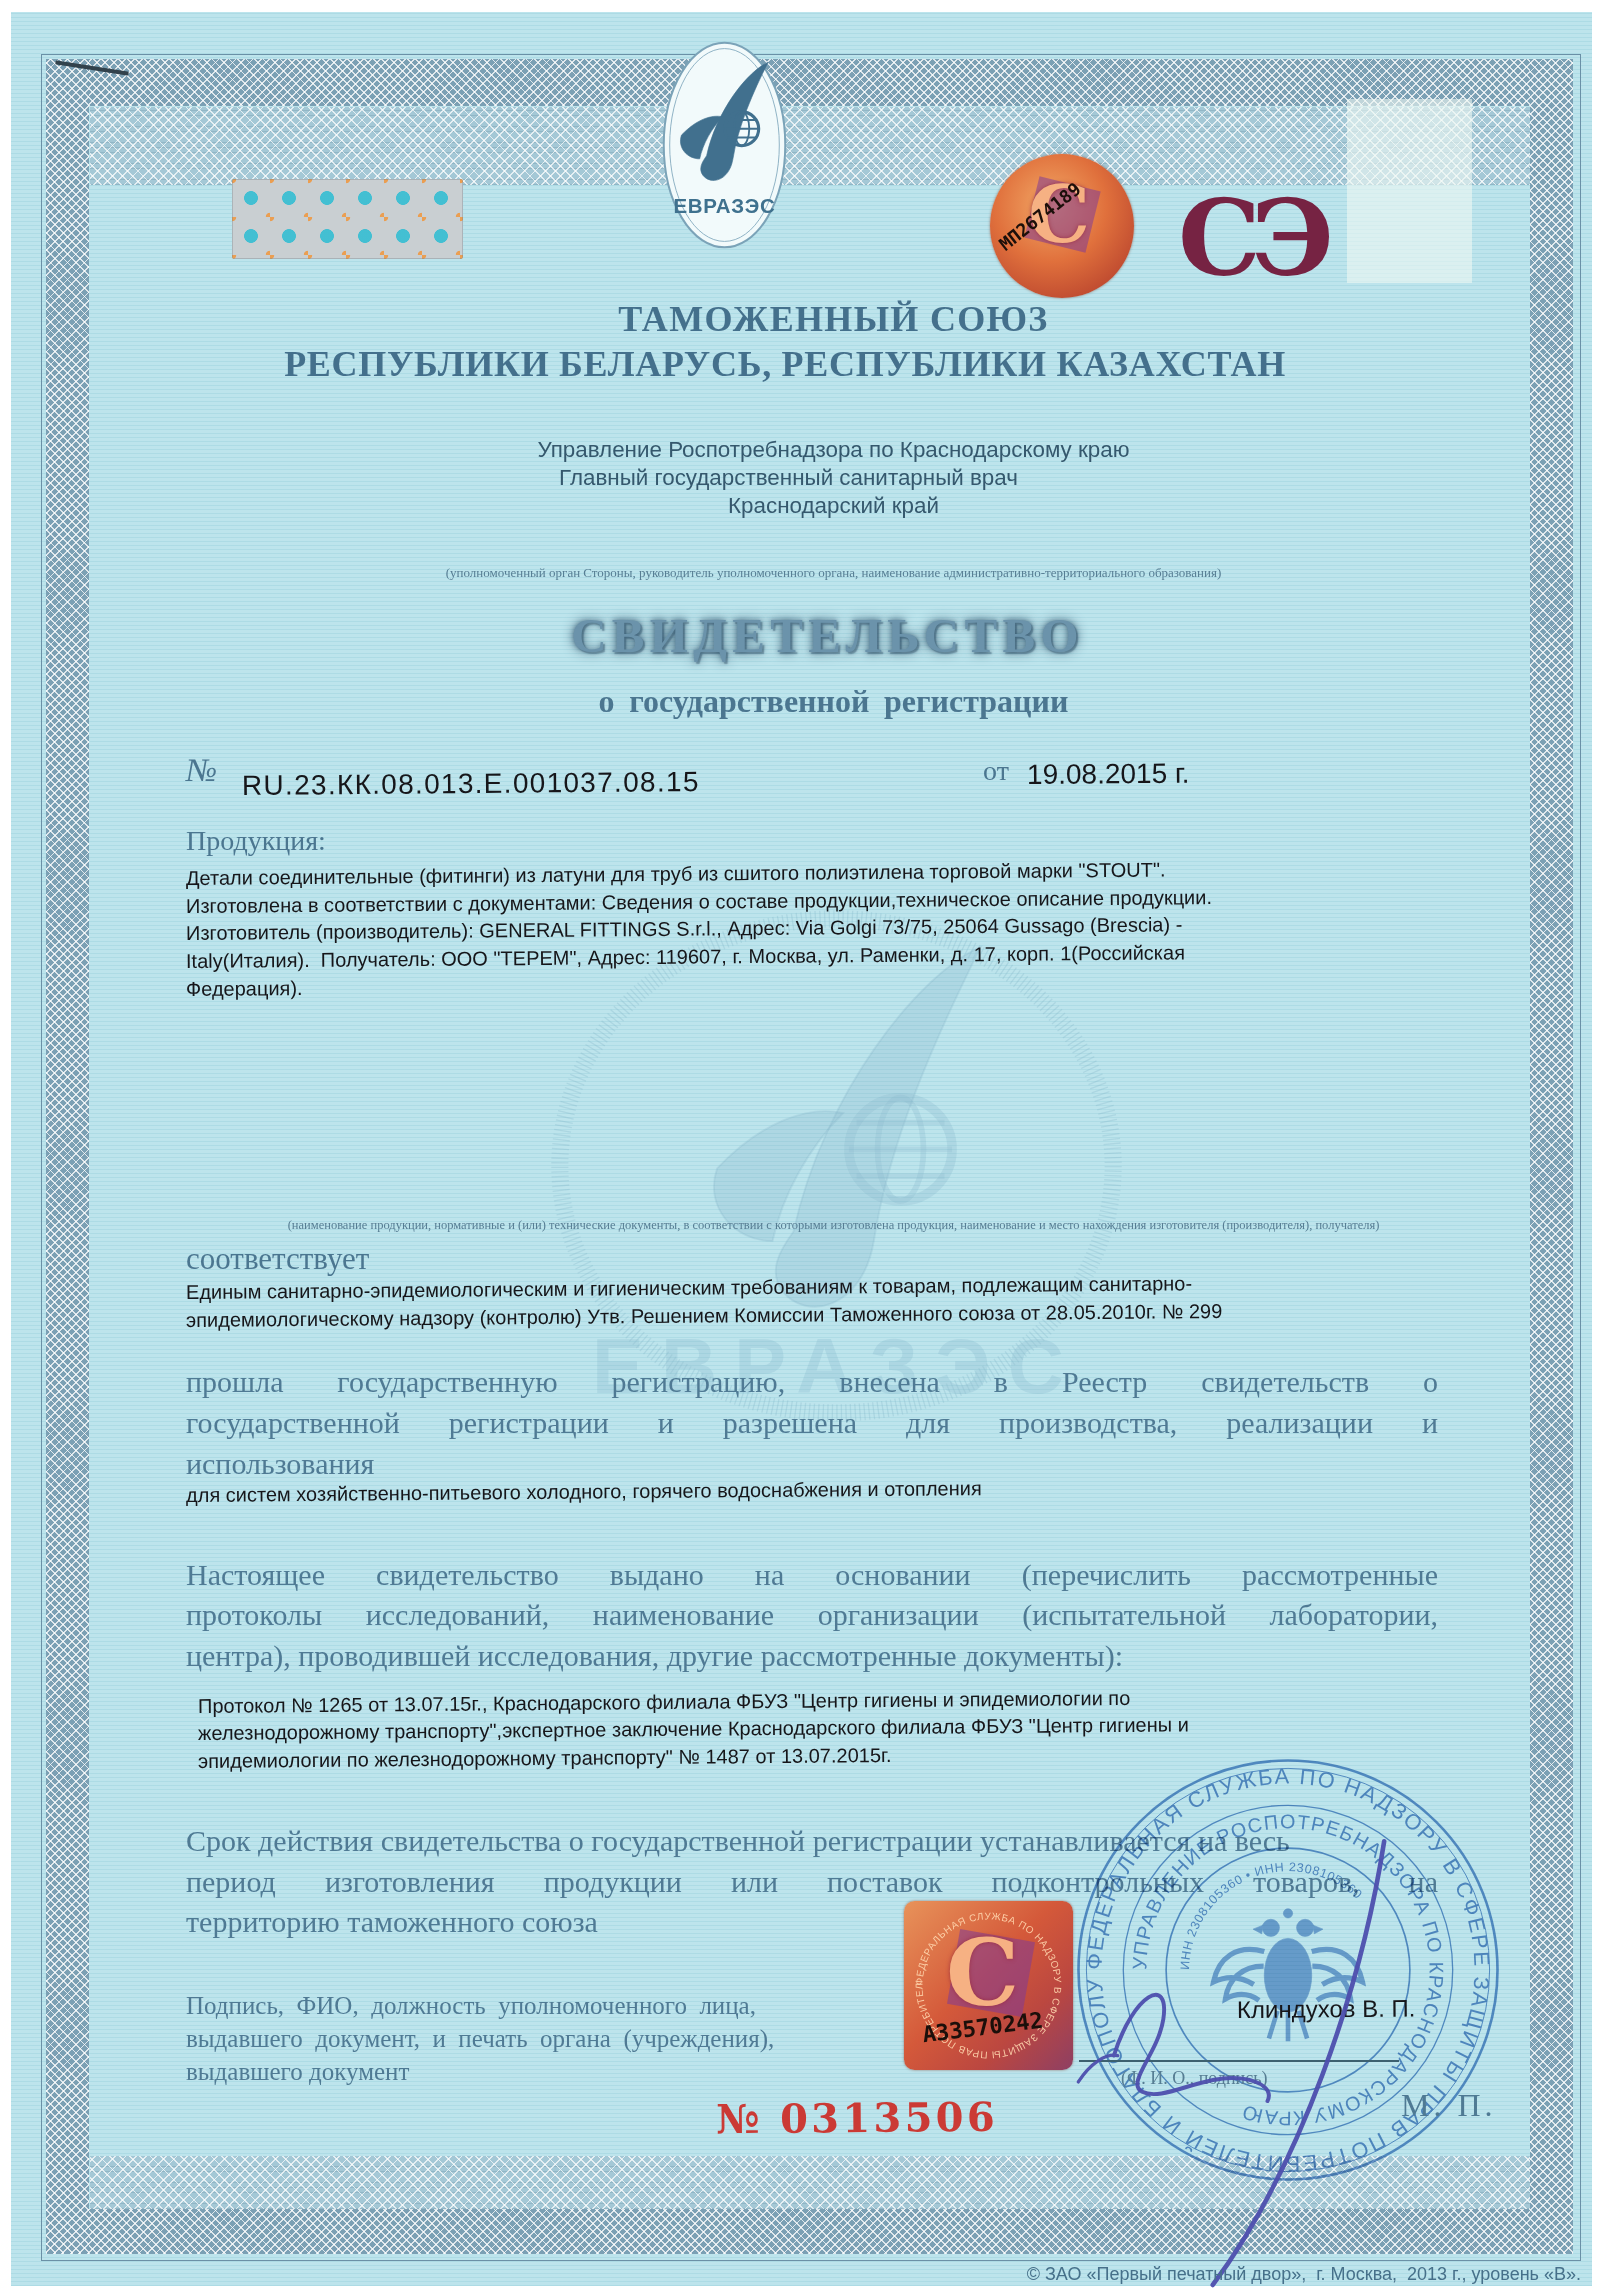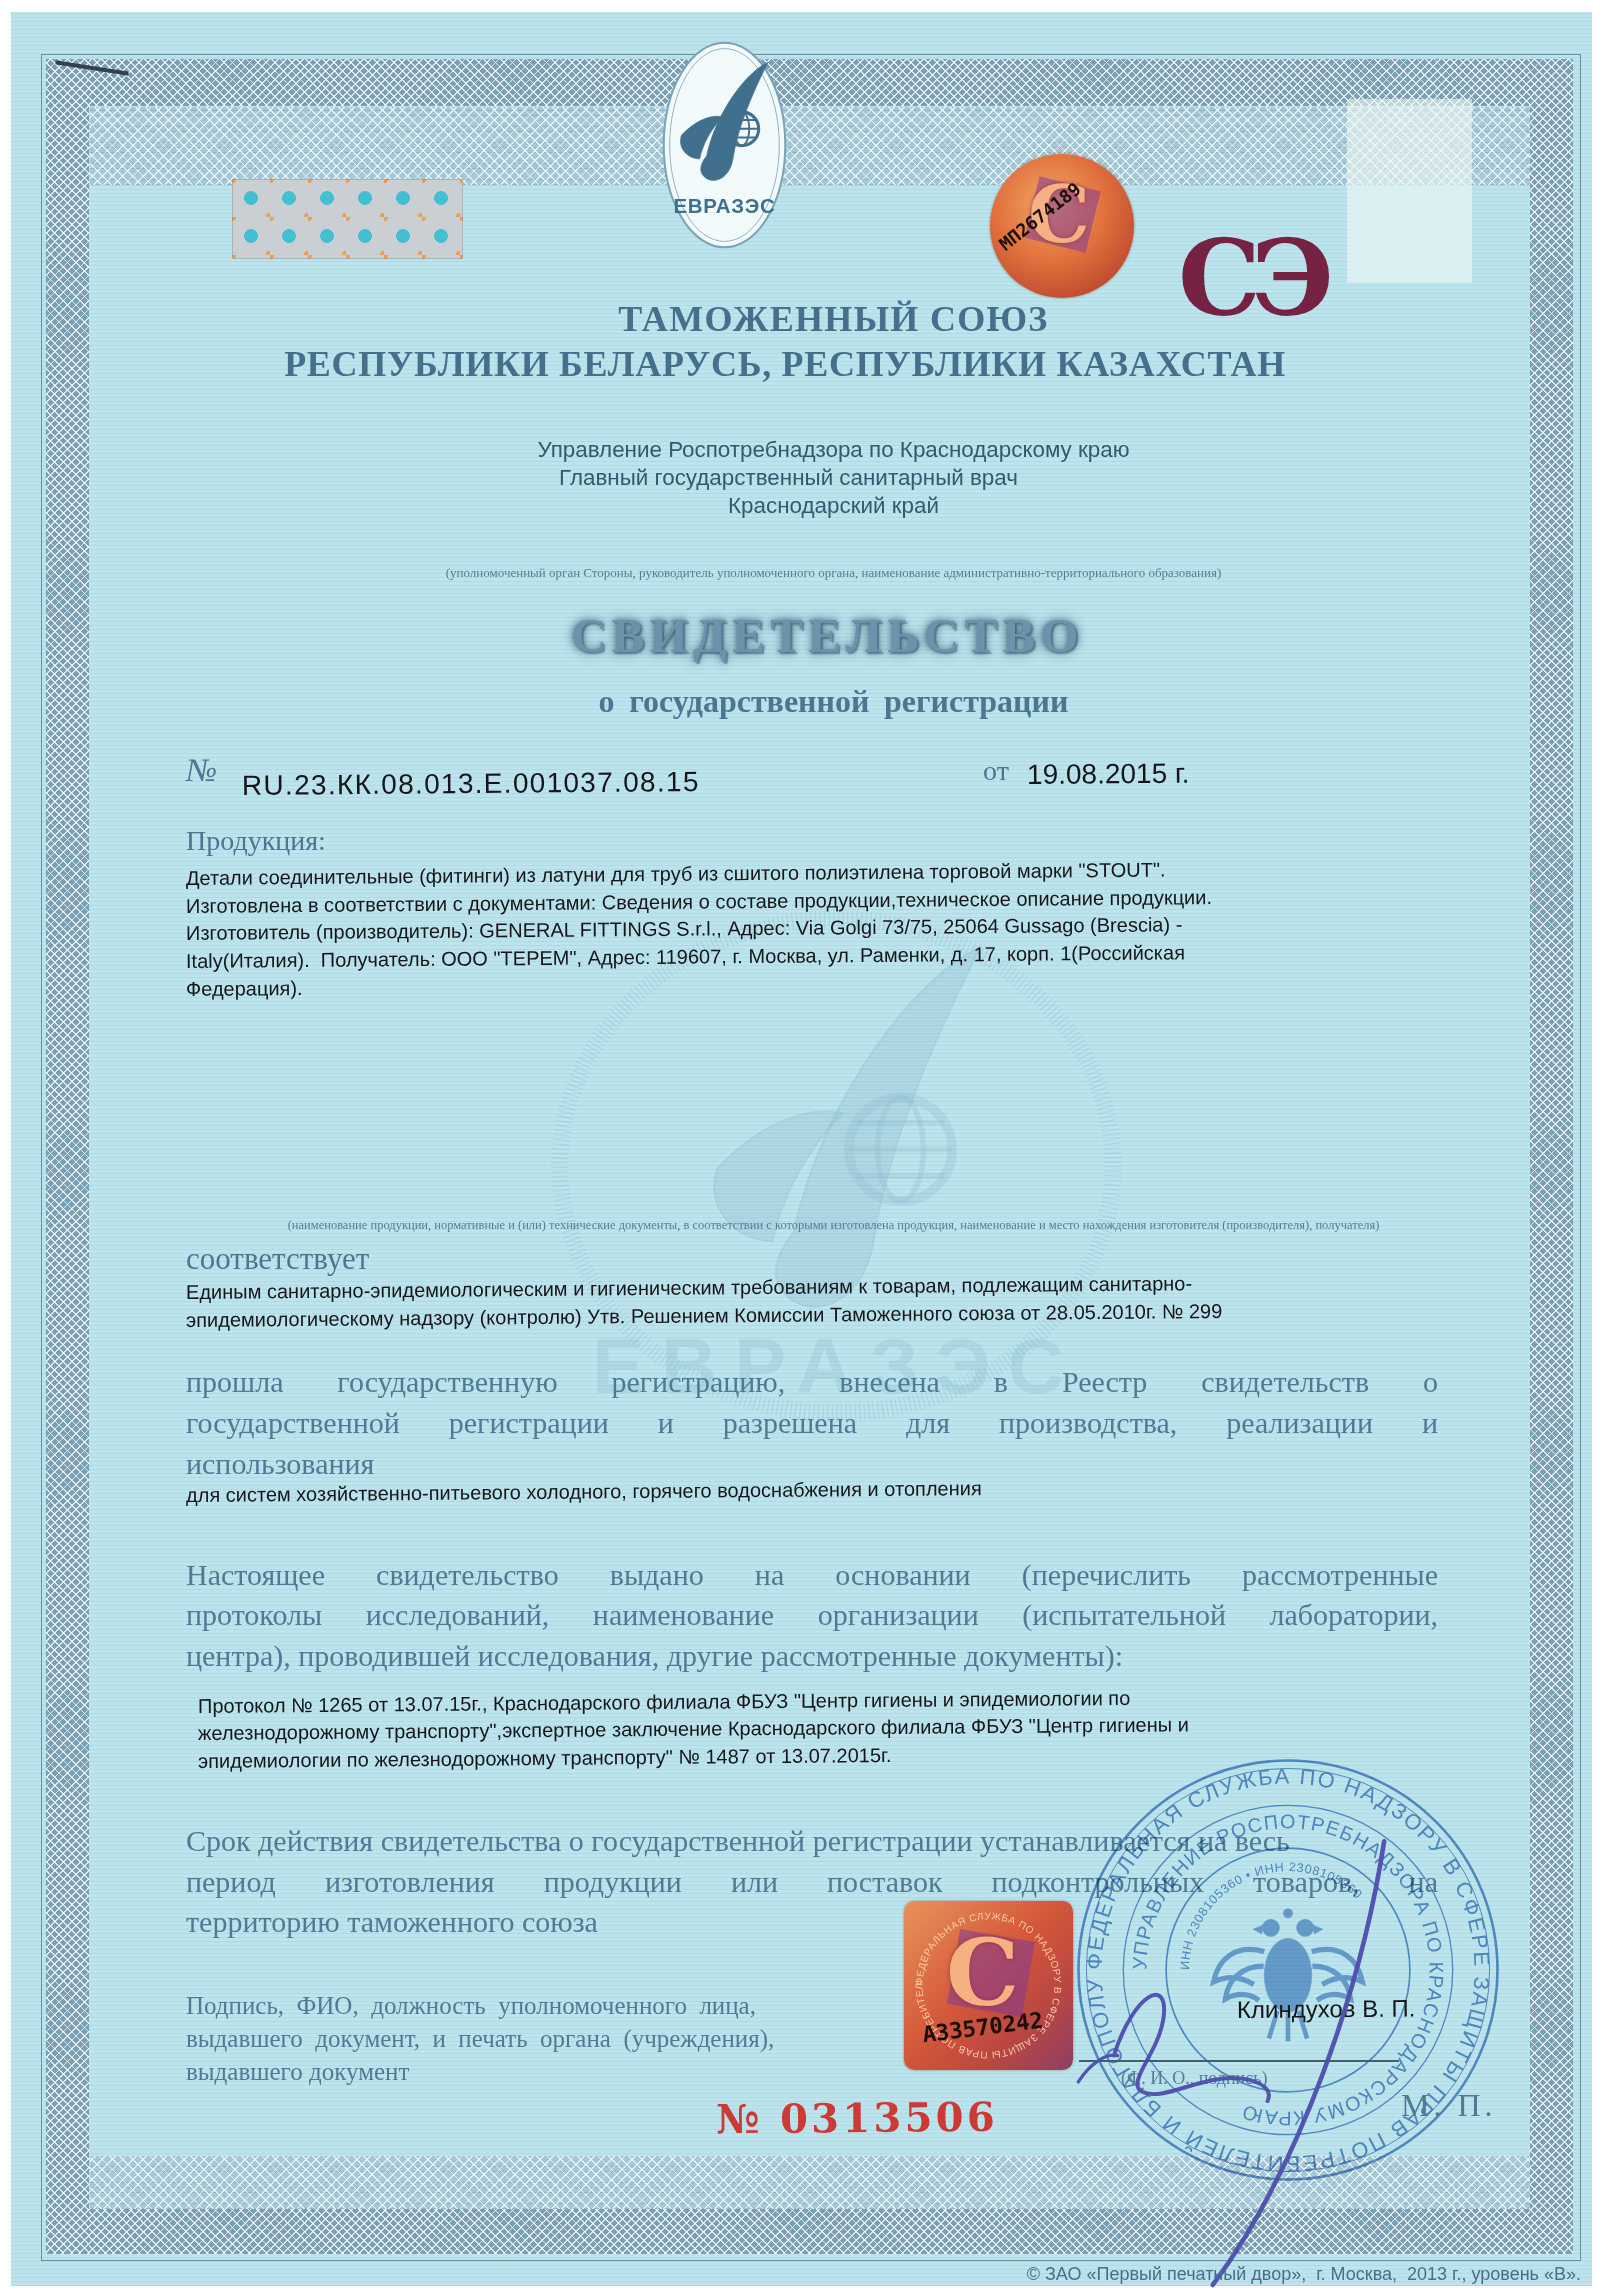--- a/index.html
+++ b/index.html
@@ -106,21 +106,21 @@
   </div>
 
   <div class="abs holo-strip" style="left:232px;top:179px;width:231px;height:80px;"></div>
 
   <div class="abs holo-round" style="left:990px;top:154px;width:144px;height:144px;">
     <div class="abs" style="left:41px;top:29px;width:63px;height:63px;background:rgba(130,60,150,0.55);transform:rotate(14deg);"></div>
     <div class="holo-c" style="left:38px;top:14.5px;font-size:78px;">С</div>
     <div class="holo-num" style="left:5.3px;top:84px;font-size:18px;transform:rotate(-38deg);transform-origin:left top;">МП2674189</div>
   </div>
 
-  <div class="abs se-logo" style="left:1178px;top:177px;font-size:104px;letter-spacing:-9.2px;margin-top:40px;">СЭ</div>
+  <div class="abs se-logo" style="left:1178px;top:177px;font-size:104px;letter-spacing:-9.2px;">СЭ</div>
 
   <div class="t hdr-serif ctr" style="left:0;top:298px;width:1619px;font-size:36px;letter-spacing:1.3px;">ТАМОЖЕННЫЙ СОЮЗ</div>
   <div class="t hdr-serif ctr" style="left:0;top:343px;width:1522px;font-size:36px;letter-spacing:0.7px;">РЕСПУБЛИКИ БЕЛАРУСЬ, РЕСПУБЛИКИ КАЗАХСТАН</div>
   <div class="t hdr-sans ctr" style="left:0;top:437px;width:1619px;font-size:22.4px;">Управление Роспотребнадзора по Краснодарскому краю</div>
   <div class="t hdr-sans ctr" style="left:0;top:465px;width:1529px;font-size:22.4px;">Главный государственный санитарный врач</div>
   <div class="t hdr-sans ctr" style="left:0;top:493px;width:1619px;font-size:22.4px;">Краснодарский край</div>
   <div class="t cap ctr" style="left:0;top:565px;width:1619px;font-size:13px;">(уполномоченный орган Стороны, руководитель уполномоченного органа, наименование административно-территориального образования)</div>
 
   <div class="t big-title ctr" style="left:0;top:607px;width:1607px;font-size:49px;letter-spacing:5.3px;">СВИДЕТЕЛЬСТВО</div>
   <div class="t serif-blue ctr" style="left:0;top:683px;width:1619px;font-size:32px;font-weight:bold;word-spacing:6.6px;">о государственной регистрации</div>

